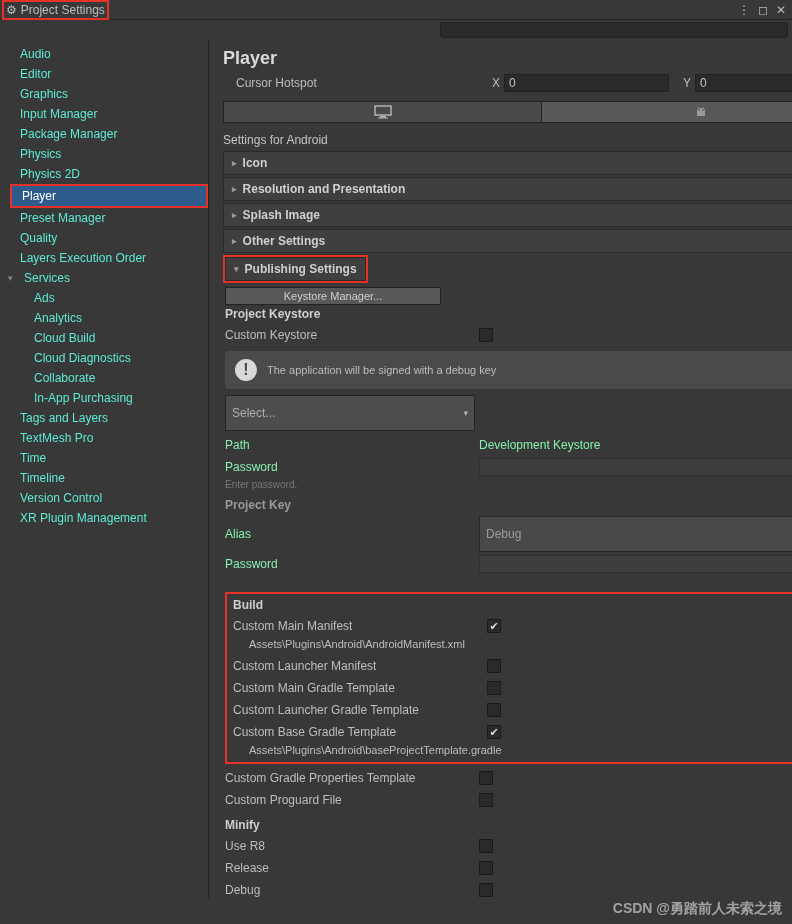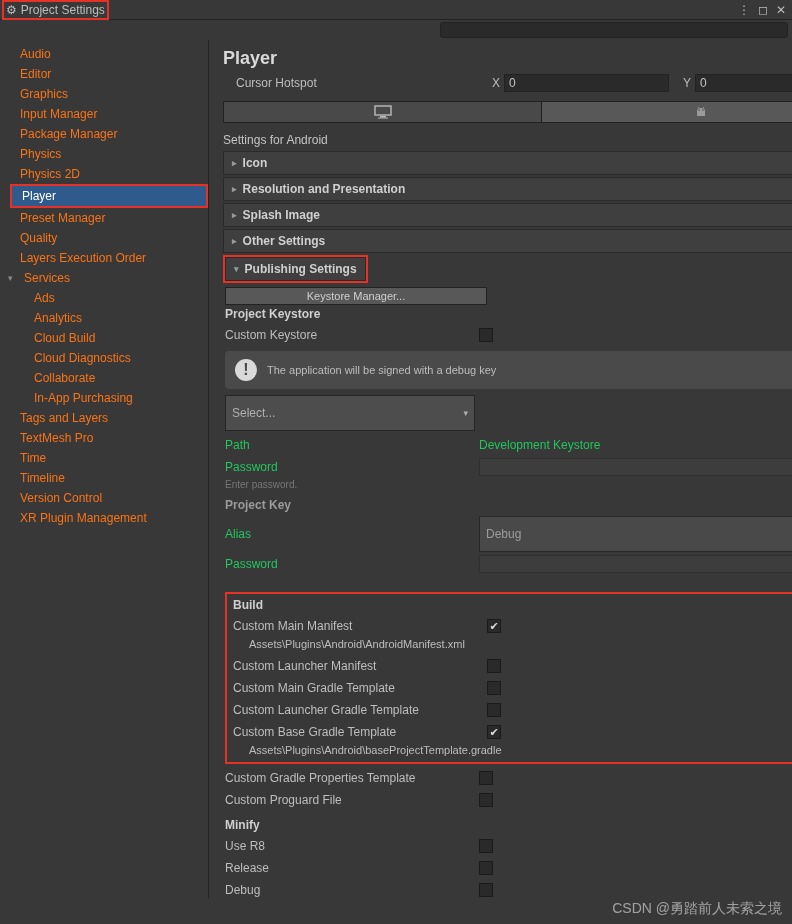--- a/index.html
+++ b/index.html
@@ -8,21 +8,21 @@
 .titlebar { height: 20px; background: #383838; display: flex; align-items: center; padding: 0 2px; border-bottom: 1px solid #232323; }
 .titlebar-left { display: flex; align-items: center; gap: 4px; border: 2px solid #e63226; padding: 0 2px; height: 20px; }
 .titlebar-right { margin-left: auto; display: flex; gap: 8px; padding-right: 4px; }
 .gear-icon { font-size: 12px; }
 
 .searchbar { height: 20px; display: flex; align-items: center; padding: 2px 4px 2px 440px; }
 .search-input { flex: 1; background: #2a2a2a; border: 1px solid #222; border-radius: 3px; height: 16px; color: #bdbdbd; padding: 0 4px; font-size: 11px; }
 
 .main { display: flex; height: 858px; }
 .sidebar { width: 210px; background: #383838; border-right: 1px solid #232323; padding: 4px 0; }
-.sb-item { padding: 2px 0 2px 20px; cursor: pointer; font-size: 12px; line-height: 16px; color: #f97316; }
+.sb-item { padding: 2px 0 2px 20px; cursor: pointer; font-size: 12px; line-height: 16px; color: #5eead4; }
 .sb-item.indent { padding-left: 34px; }
 .sb-item.selected { background: #2e5a8c; color: #fff; }
 .sb-exp { position: relative; padding-left: 24px; }
 .sb-exp::before { content: '▾'; position: absolute; left: 8px; font-size: 9px; color: #888; }
 .highlight-box { border: 2px solid #e63226; display: inline-block; }
 
 .content { flex: 1; display: flex; flex-direction: column; position: relative; }
 .content-header { padding: 8px 14px 4px; font-size: 18px; font-weight: bold; color: #d9d9d9; display: flex; align-items: center; }
 
 .scroll { flex: 1; overflow: hidden; padding: 0px 6px 6px 14px; position: relative; }
@@ -39,36 +39,36 @@
 .section-hdr { font-size: 12px; color: #c4c4c4; padding: 4px 0; }
 .foldout { background: #3f3f3f; border: 1px solid #2a2a2a; border-radius: 0; padding: 4px 8px; margin-bottom: 2px; display: flex; align-items: center; gap: 6px; cursor: pointer; font-weight: bold; color: #cfcfcf; }
 .foldout .arr { font-size: 9px; color: #999; }
 
 .pub-highlight { border: 2px solid #e63226; display: inline-block; }
 
 .btn { background: #585858; color: #cfcfcf; border: 1px solid #222; height: 18px; font-size: 11px; display: flex; align-items: center; justify-content: center; cursor: pointer; }
 
 .field-row { display: flex; align-items: center; min-height: 20px; margin-bottom: 2px; }
 .field-row .flbl { flex: 0 0 254px; color: #bdbdbd; }
-.field-row .flbl.dim { color: #22c55e; }
+.field-row .flbl.dim { color: #86efac; }
 .field-row .fval { flex: 1; }
 .chk { width: 14px; height: 14px; background: #2a2a2a; border: 1px solid #1a1a1a; display: inline-flex; align-items: center; justify-content: center; color: #d9d9d9; font-size: 11px; cursor: pointer; }
 .dropdown { background: #515151; border: 1px solid #222; height: 36px; display: flex; align-items: center; padding: 0 6px; color: #c4c4c4; position: relative; cursor: pointer; }
 .dropdown::after { content: '▾'; position: absolute; right: 6px; font-size: 9px; }
 
 .infobox { background: #4a4a4a; border-radius: 4px; padding: 8px 10px; display: flex; align-items: center; gap: 10px; margin: 6px 0; }
 .info-icon { width: 22px; height: 22px; background: #d9d9d9; border-radius: 50%; color: #4a4a4a; display: flex; align-items: center; justify-content: center; font-weight: bold; font-size: 16px; }
 
 .group-title { font-weight: bold; color: #cfcfcf; margin: 8px 0 4px; }
 .path-text { color: #bdbdbd; padding-left: 16px; font-size: 11px; margin-bottom: 6px; }
 .hint { color: #777; font-size: 10px; }
 
 .build-highlight { border: 2px solid #e63226; padding: 4px 6px 6px; margin-top: 18px; }
 
-.watermark { position: absolute; right: 10px; bottom: 6px; color: rgba(230,230,230,0.6); font-size: 14px; font-weight: 400; }
+.watermark { position: absolute; right: 10px; bottom: 6px; color: rgba(230,230,230,0.6); font-size: 14px; font-weight: 700; }
 </style>
 </head>
 <body>
 
 <div class="titlebar">
   <span class="titlebar-left">
     <span class="gear-icon">⚙</span>
     <span>Project Settings</span>
   </span>
   <span class="titlebar-right">
@@ -162,21 +162,21 @@
           <span class="arr">▸</span>
           <span>Other Settings</span>
         </div>
 
       <span class="pub-highlight"><div class="foldout" style="margin-bottom:0;">
             <span class="arr">▾</span>
             <span>Publishing Settings</span>
           </div></span>
 
       <div style="padding:2px 0 0 2px;">
-        <div class="btn" style="width:262px;margin:2px 0;">Keystore Manager...</div>
+        <div class="btn" style="width:216px;margin:2px 0;">Keystore Manager...</div>
         <div class="group-title" style="margin-top:2px;">Project Keystore</div>
         <div class="field-row">
           <span class="flbl">Custom Keystore</span>
           <span class="chk"></span>
         </div>
         <div class="infobox">
           <div class="info-icon">!</div>
           <span style="font-size:11px;">The application will be signed with a debug key</span>
         </div>
         <div class="dropdown" style="width:250px;opacity:0.85;">Select...</div>

